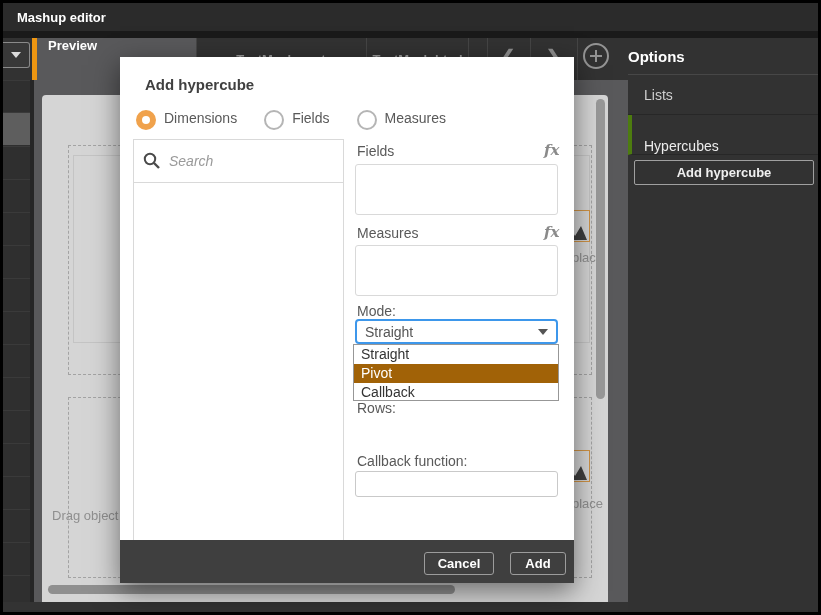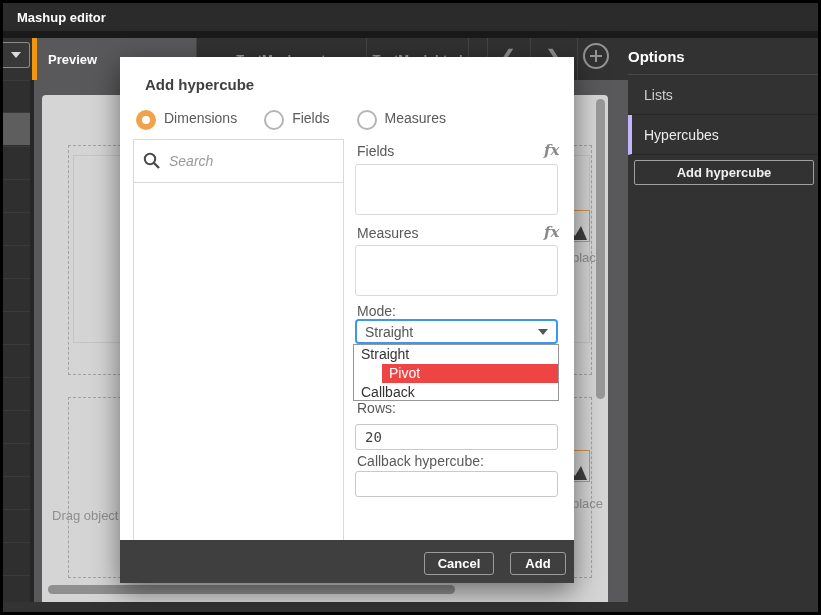--- a/index.html
+++ b/index.html
@@ -19,21 +19,21 @@
   .gapstrip { left:3px; top:31px; width:815px; height:7px; background:#1a1a1a; }
 
   
   .tabbar { left:3px; top:38px; width:625px; height:42px; background:#323232; }
   .dd-btn { left:3px; top:42px; width:27px; height:26px; background:#383838;
             border:1px solid #8a8a8a; border-left:none; border-radius:0 3px 3px 0;
             display:flex; align-items:center; justify-content:center; }
   .caret-down { width:0; height:0; border-left:5px solid transparent;
             border-right:5px solid transparent; border-top:6px solid #dcdcdc; }
   .tab-active { left:32px; top:38px; width:164px; height:42px; background:#59595b;
-            border-left:5px solid #ef9712; display:flex; align-items:center; }
+            border-left:5px solid #ef9712; display:flex; }
   .tab-active span { color:#fff; font-weight:bold; font-size:13px; margin-left:11px; }
   .tab { top:38px; height:42px; display:flex; align-items:center; justify-content:center; }
   .tab span { color:#9a9a9a; font-weight:bold; font-size:13px; }
   .tab-qext { left:196px; width:170px; }
   .tab-html { left:367px; width:101px; }
   .tabsep { top:38px; width:1px; height:42px; background:#454545; }
   .chev { top:44px; width:24px; height:26px; color:#8f8f8f; font-size:17px;
           font-weight:bold; text-align:center; line-height:26px; }
   .plus-btn { left:583px; top:43px; width:26px; height:26px; border:2px solid #949494;
           border-radius:50%; display:flex; align-items:center; justify-content:center; }
@@ -61,21 +61,21 @@
   .hscroll { left:48px; top:585px; width:407px; height:9px; background:#8f8f8f; border-radius:5px; }
 
   
   .panel { left:628px; top:38px; width:190px; height:574px; background:#323232; }
   .panel-header { position:absolute; left:0; top:0; width:190px; height:37px;
           border-bottom:1px solid #474747; display:flex; align-items:center; }
   .panel-header span { color:#fff; font-weight:bold; font-size:15px; margin-left:0; }
   .panel-item { position:absolute; left:0; width:190px; height:40px;
           border-bottom:1px solid #272727; display:flex; align-items:center; }
   .panel-item span { color:#cfcfcf; font-size:14px; margin-left:16px; }
-  .panel-item.active { border-left:4px solid #c4b5fd; }
+  .panel-item.active { border-left:4px solid #4d7c0f;align-items:flex-end; }
   .panel-item.active span { margin-left:12px; color:#ececec; }
   .panel-btn { position:absolute; left:6px; top:122px; width:180px; height:25px;
           border:1px solid #a0a0a0; border-radius:2px; background:transparent;
           color:#f0f0f0; font-weight:bold; font-size:13px;
           font-family:"Liberation Sans", sans-serif; }
 
   
   .dialog { left:120px; top:57px; width:454px; height:526px; background:#fff;
           box-shadow:0 8px 26px rgba(0,0,0,0.5); z-index:50; }
   .dlg-title { position:absolute; left:25px; top:19px; font-size:15px;
@@ -105,21 +105,21 @@
   .mode-select { position:absolute; left:235px; top:262px; width:203px; height:25px;
           border:2px solid #3d97eb; border-radius:4px; background:#fff;
           display:flex; align-items:center; }
   .mode-select span { font-size:14px; color:#555; margin-left:8px; }
   .select-caret { position:absolute; right:8px; width:0; height:0;
           border-left:5px solid transparent; border-right:5px solid transparent;
           border-top:6px solid #555; }
   .opt-list { position:absolute; left:233px; top:287px; width:206px; height:57px;
           background:#fff; border:1px solid #979797; z-index:60; }
   .opt { height:19px; line-height:19px; padding-left:7px; font-size:14px; color:#333; }
-  .opt.hl { background:#ef4444; color:#fff;margin-left:28px; }
+  .opt.hl { background:#a16207; color:#fff; }
   .dlg-input { position:absolute; left:235px; width:203px; height:26px;
           border:1px solid #c9c9c9; border-radius:3px; outline:none;
           padding-left:9px; font-size:14px; color:#444;
           font-family:"DejaVu Sans Mono", monospace; }
   .dlg-footer { position:absolute; left:0; top:483px; width:454px; height:43px;
           background:#3f3f3f; }
   .dlg-btn { position:absolute; top:12px; height:23px; border:1px solid #9c9c9c;
           border-radius:3px; background:transparent; color:#fff; font-weight:bold;
           font-size:13px; font-family:"Liberation Sans", sans-serif; }
   .btn-cancel { left:304px; width:70px; }
@@ -247,22 +247,21 @@
     <span>Straight</span>
     <span class="select-caret"></span>
   </div>
   <div class="opt-list">
     <div class="opt">Straight</div>
     <div class="opt hl">Pivot</div>
     <div class="opt">Callback</div>
   </div>
 
   <div class="rcol-label" style="left:237px; top:343px">Rows:</div>
-  <input class="dlg-input" style="top: 367px;" type="text" value="20">
-
-  <div class="rcol-label" style="left:237px; top:396px">Callback hypercube:</div>
+
+  <div class="rcol-label" style="left:237px; top:396px">Callback function:</div>
   <input class="dlg-input" style="top: 414px;" type="text">
 
   <div class="dlg-footer">
     <button class="dlg-btn btn-cancel">Cancel</button>
     <button class="dlg-btn btn-add">Add</button>
   </div>
 </div>
 
 </body></html>

